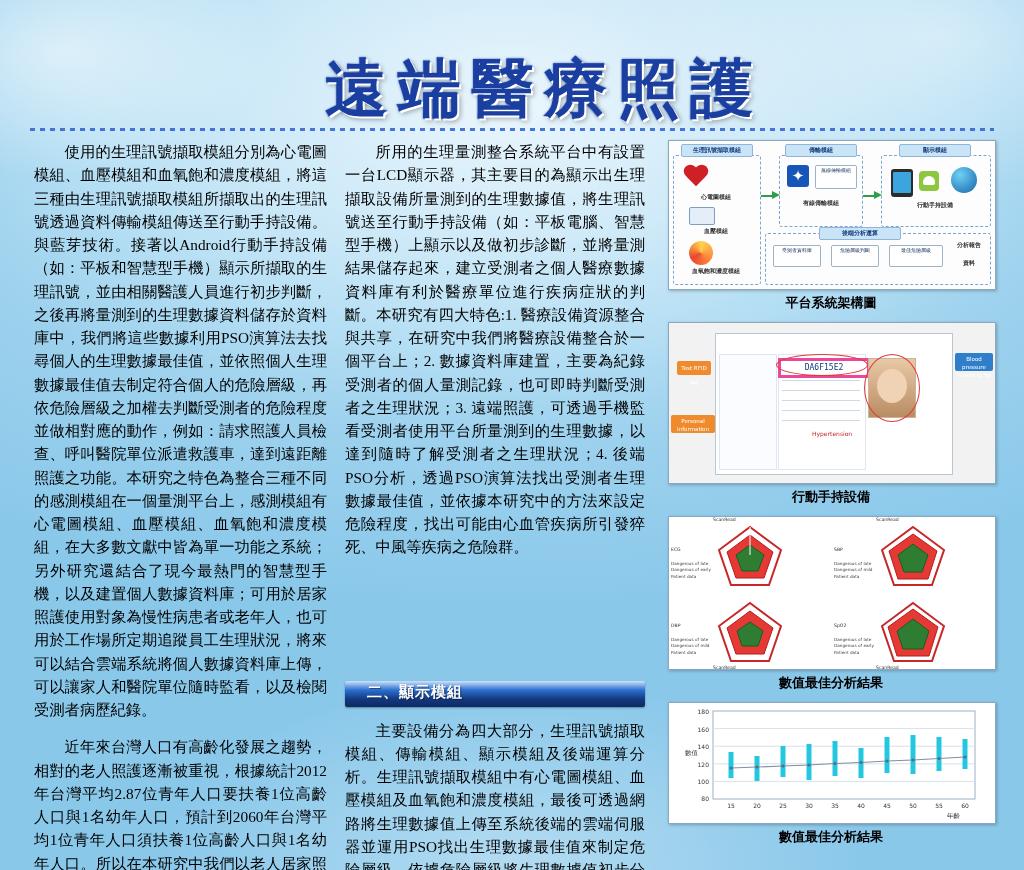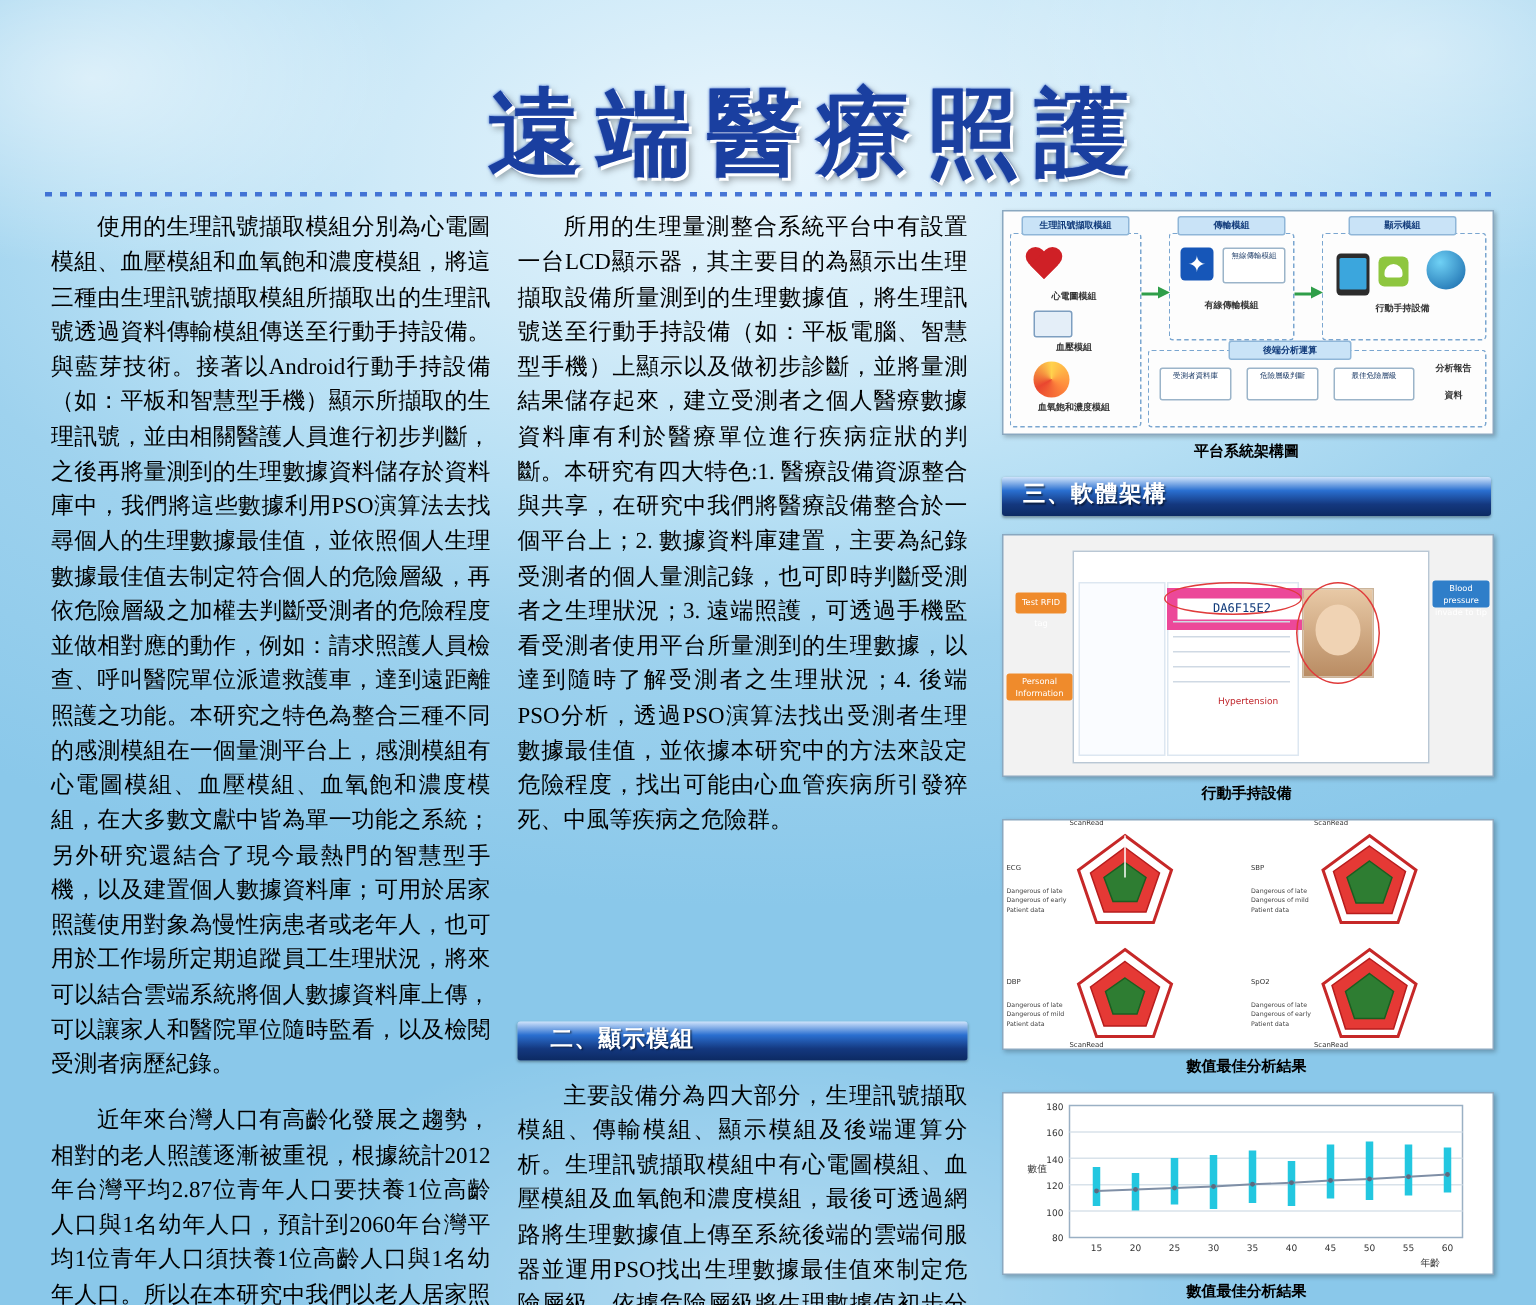--- a/index.html
+++ b/index.html
@@ -64,21 +64,21 @@
     margin:0 0 14px 0;
     font-size:15.3px;line-height:1.52;color:#000;
     text-align:justify;text-justify:inter-ideograph;
     text-indent:2em;
     font-family:Liberation Serif, serif;
   }
 
   
   .fig{margin:0 0 4px 0;}
   .fig-cap{
-    text-align:center;font-size:10px;font-weight:bold;color:#000;
+    text-align:center;font-size:13px;font-weight:bold;color:#000;
     margin:4px 0 10px 0;font-family:"DejaVu Serif", serif;
   }
   .fig-box{
     background:#ffffff;border:1px solid #8aa8c0;
     box-shadow:1px 1px 3px rgba(0,0,0,.25);
     position:relative;overflow:hidden;
   }
 
   
   #fig-platform{width:326px;height:148px;background:#fdfdfd;}
@@ -103,21 +103,21 @@
 
   
   #fig-ui{width:326px;height:160px;background:#f2f2f2;}
   .ui-shot{position:absolute;left:46px;top:10px;width:236px;height:140px;background:#ffffff;border:1px solid #b9c7d4;}
   .ui-top{position:absolute;left:0;top:0;width:100%;height:16px;background:linear-gradient(to bottom,#f7fbff,#dfeaf6);border-bottom:1px solid #c4d3e0;}
   .ui-top span{position:absolute;width:100%;text-align:center;top:3px;font-size:6.5px;color:#123a72;font-family:"DejaVu Sans",sans-serif;}
   .ui-left{position:absolute;left:3px;top:20px;width:56px;bottom:4px;background:#fafcff;border:1px solid #dde7f1;}
   .ui-mid{position:absolute;left:62px;top:20px;width:86px;bottom:4px;border:1px solid #dde7f1;background:#ffffff;}
   .ui-face{position:absolute;left:152px;top:24px;width:46px;height:58px;background:linear-gradient(to bottom,#e8c9a6,#b98c63);border:1px solid #cbb49a;}
   .ui-face:after{content:"";position:absolute;left:8px;top:10px;width:30px;height:34px;border-radius:50%;background:#f0d3b4;}
-  .ui-id{position:absolute;left:62px;top:24px;width:86px;height:14px;background:#fff;border:7px solid #ec4899;color:#103a7a;font-size:8px;text-align:center;line-height:14px;font-family:"DejaVu Sans Mono",monospace;}
+  .ui-id{position:absolute;left:62px;top:24px;width:86px;height:14px;background:#fff;border:3px solid #ec4899;color:#103a7a;font-size:8px;text-align:center;line-height:14px;font-family:"DejaVu Sans Mono",monospace;}
   .ui-chip{position:absolute;background:#ef8b2c;color:#fff;font-size:5.5px;text-align:center;font-family:"DejaVu Sans",sans-serif;border-radius:2px;}
   .ui-red{position:absolute;color:#c0272d;font-size:6px;font-family:"DejaVu Sans",sans-serif;}
   .ui-ell{position:absolute;border:1.5px solid #e03b3b;border-radius:50%;}
   .ui-line{position:absolute;background:#cfd9e4;height:1px;}
 
   
   #fig-radar{width:326px;height:152px;background:#ffffff;}
   .radar-cell{position:absolute;width:163px;height:76px;}
   .radar-svg{position:absolute;left:44px;top:4px;}
   .rlbl{position:absolute;font-size:4.6px;color:#333;font-family:"DejaVu Sans",sans-serif;}
@@ -197,23 +197,20 @@
         </div>
         <div class="blk" style="left:220px;top:104px;width:52px;height:20px;background:#fff;">
           <div class="blk-lbl">最佳危險層級</div>
         </div>
         <div class="hdr" style="left:278px;top:100px;width:44px;color:#333;">分析報告</div>
         <div class="hdr" style="left:278px;top:118px;width:44px;color:#333;">資料</div>
       </div>
       <div class="fig-cap">平台系統架構圖</div>
     </div>
 
-    <div class="section-head" style="margin-top:2px;">
-      <span>三、軟體架構</span>
-    </div>
 
     <div class="fig">
       <div class="fig-box" id="fig-ui">
         <div class="ui-shot">
           <div class="ui-left"></div>
           <div class="ui-mid"></div>
           <div class="ui-id">DA6F15E2</div>
           <div class="ui-face"></div>
           <div class="ui-line" style="left:66px;top:46px;width:78px;"></div>
           <div class="ui-line" style="left:66px;top:56px;width:78px;"></div>

